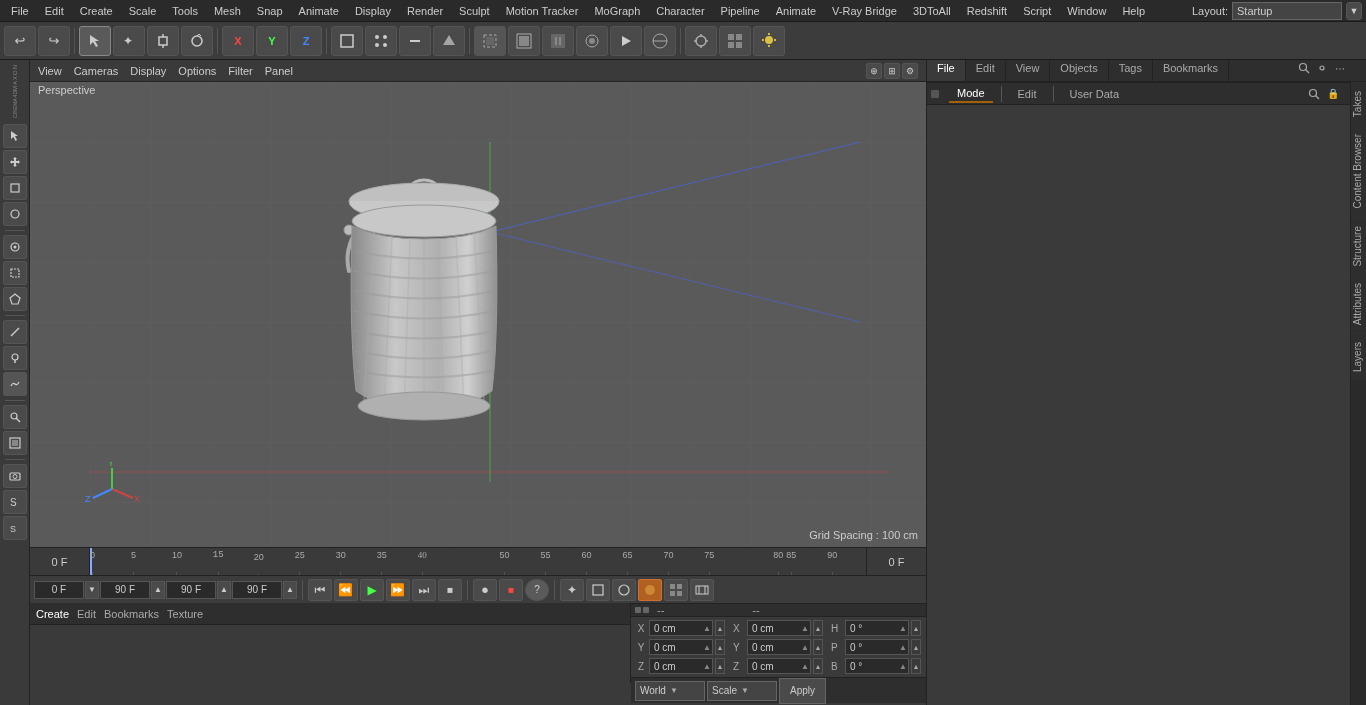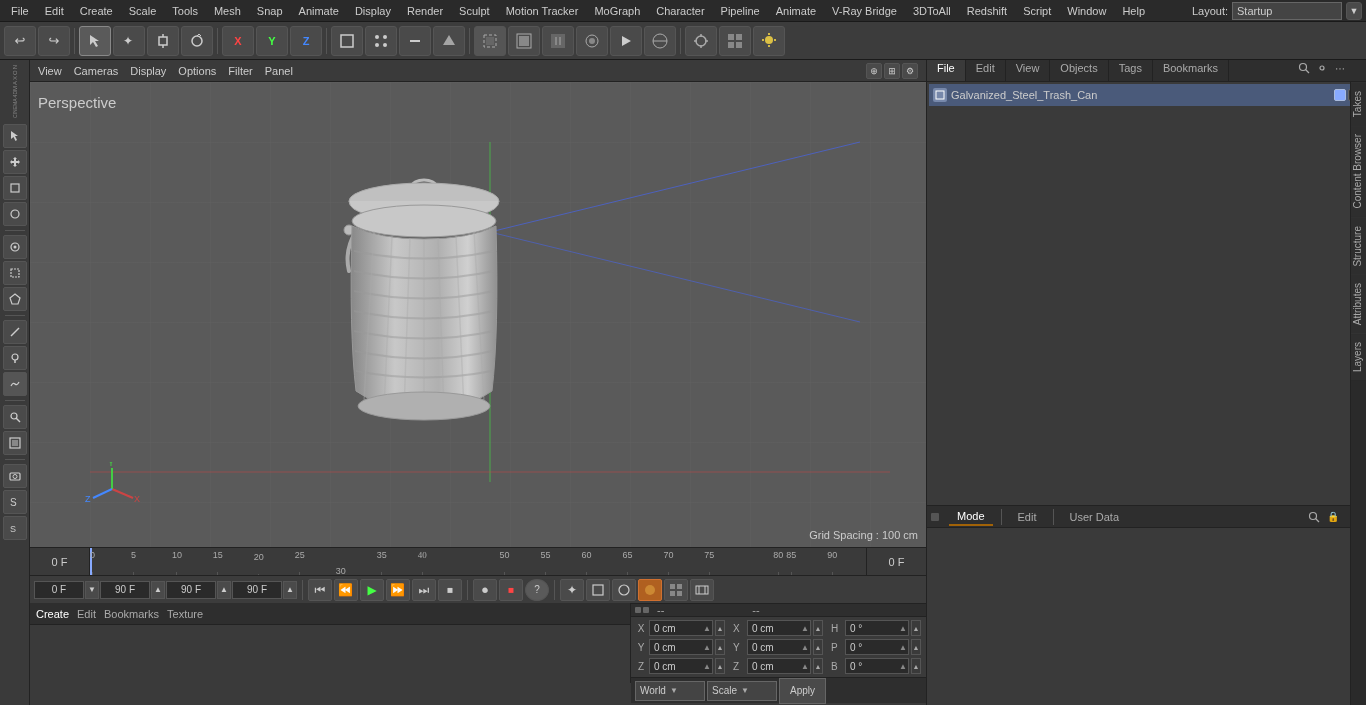--- a/index.html
+++ b/index.html
@@ -83,22 +83,22 @@
     }
     
     #viewport-canvas::before {
       content: ''; position: absolute; inset: 0;
       background:
         linear-gradient(rgba(100,100,100,0.3) 1px, transparent 1px),
         linear-gradient(90deg, rgba(100,100,100,0.3) 1px, transparent 1px);
       background-size: 60px 60px;
     }
     #perspective-label {
-      position: absolute; top: 12px; left: 8px;
-      font-size: 15px; color: #ccc;
+      position: absolute; top: 2px; left: 8px;
+      font-size: 11px; color: #ccc;
     }
     #grid-spacing-label {
       position: absolute; bottom: 6px; right: 8px;
       font-size: 11px; color: #ccc;
     }
     
     #trashcan {
       position: absolute; top: 50%; left: 50%; transform: translate(-60%, -50%);
       width: 220px; height: 280px;
     }
@@ -629,34 +629,34 @@
             <div class="ruler-line"></div>
           </div>
           <div class="ruler-mark" style="left: 5.27778%;">
             <span style="font-size:9px;color:#aaa;margin-top:2px;">5</span>
             <div class="ruler-line"></div>
           </div>
           <div class="ruler-mark" style="left: 10.5556%;">
             <span style="font-size:9px;color:#aaa;margin-top:2px;">10</span>
             <div class="ruler-line"></div>
           </div>
-          <div class="ruler-mark" style="left: 15.8333%;">
+          <div class="ruler-mark" style="left: 15.8333%; font-family: Liberation Mono, monospace;">
             <span style="font-size:9px;color:#aaa;margin-top:2px;">15</span>
             <div class="ruler-line"></div>
           </div>
           <div class="ruler-mark" style="left: 21.1111%;">
             <span style="font-size:9px;color:#aaa;margin-top:4px;">20</span>
             <div class="ruler-line"></div>
           </div>
           <div class="ruler-mark" style="left: 26.3889%;">
             <span style="font-size:9px;color:#aaa;margin-top:2px;">25</span>
             <div class="ruler-line"></div>
           </div>
           <div class="ruler-mark" style="left: 31.6667%;">
-            <span style="font-size:9px;color:#aaa;margin-top:18px;">30</span>
+            <span style="font-size:9px;color:#aaa;margin-top:2px;">30</span>
             <div class="ruler-line"></div>
           </div>
           <div class="ruler-mark" style="left: 36.9444%;">
             <span style="font-size:9px;color:#aaa;margin-top:2px;">35</span>
             <div class="ruler-line"></div>
           </div>
           <div class="ruler-mark" style="left: 42.2222%; font-family: Liberation Serif, serif;">
             <span style="font-size:9px;color:#aaa;margin-top:2px;">40</span>
             <div class="ruler-line"></div>
           </div>
@@ -884,34 +884,20 @@
         </div>
         <div class="rpanel-icon">
           <svg width="12" height="12" viewBox="0 0 12 12">
               <circle cx="6" cy="6" r="2" fill="none" stroke="#aaa" stroke-width="1.2"></circle>
             </svg>
         </div>
         <div class="rpanel-icon">⋯</div>
       </div>
     </div>
 
-    <div id="object-list">
-      <div class="object-row selected">
-        <div class="obj-icon" style="background:#7788aa;">
-          <svg width="10" height="10" viewBox="0 0 10 10">
-              <rect x="1" y="1" width="8" height="8" fill="none" stroke="#fff" stroke-width="1"></rect>
-            </svg>
-        </div>
-        <span style="font-size:11px;flex:1;">Galvanized_Steel_Trash_Can</span>
-        <div style="display:flex;gap:2px;">
-          <div style="width:12px;height:12px;background:#88aaff;border:1px solid #aabbdd;border-radius:2px;"></div>
-          <div style="width:12px;height:12px;background:#333;border:1px solid #666;border-radius:2px;"></div>
-        </div>
-      </div>
-    </div>
 
     <div style="position:absolute;right:0;top:22px;display:flex;flex-direction:column;width:16px;background:#2a2a2a;border-left:1px solid #222;height:calc(100% - 22px);">
       <div class="vtab-item active">Takes</div>
       <div class="vtab-item">Content Browser</div>
       <div class="vtab-item">Structure</div>
       <div class="vtab-item active">Attributes</div>
       <div class="vtab-item">Layers</div>
     </div>
 
     <div id="attr-panel">

